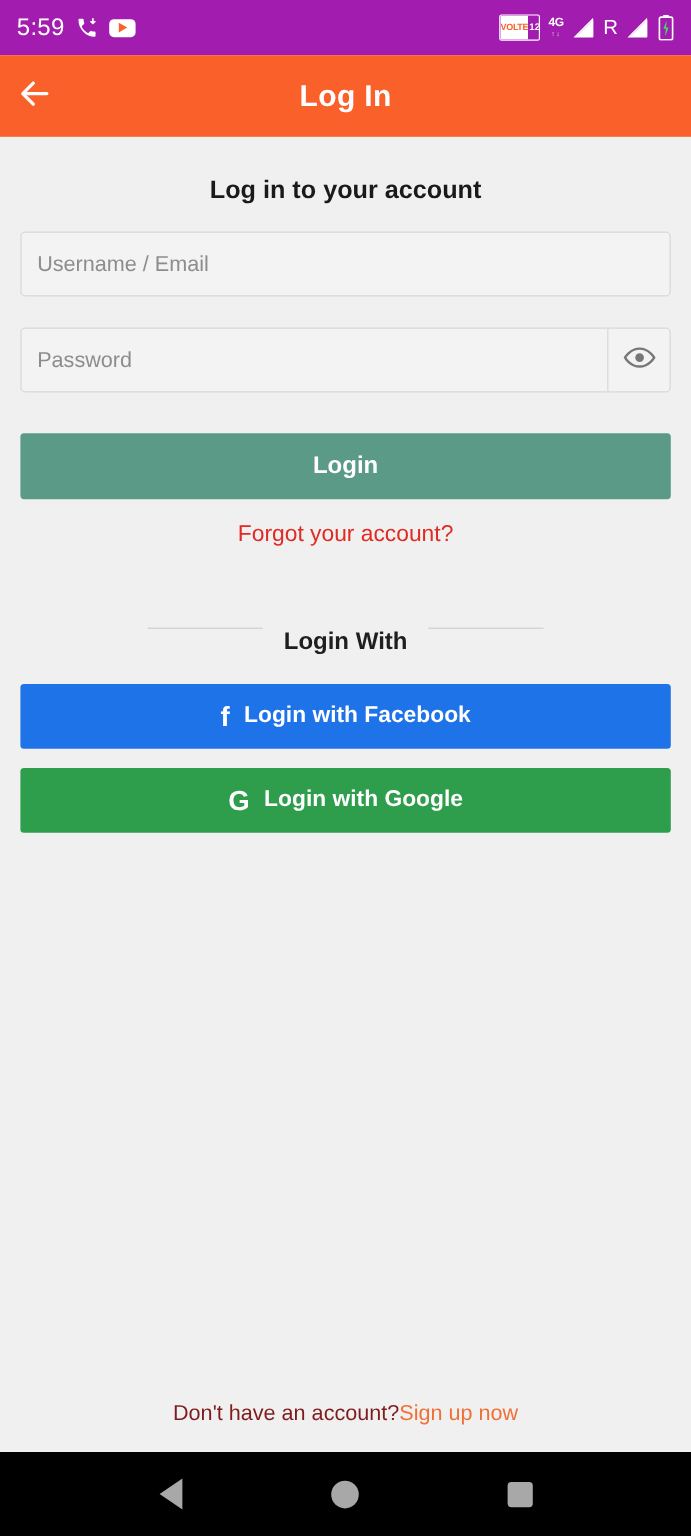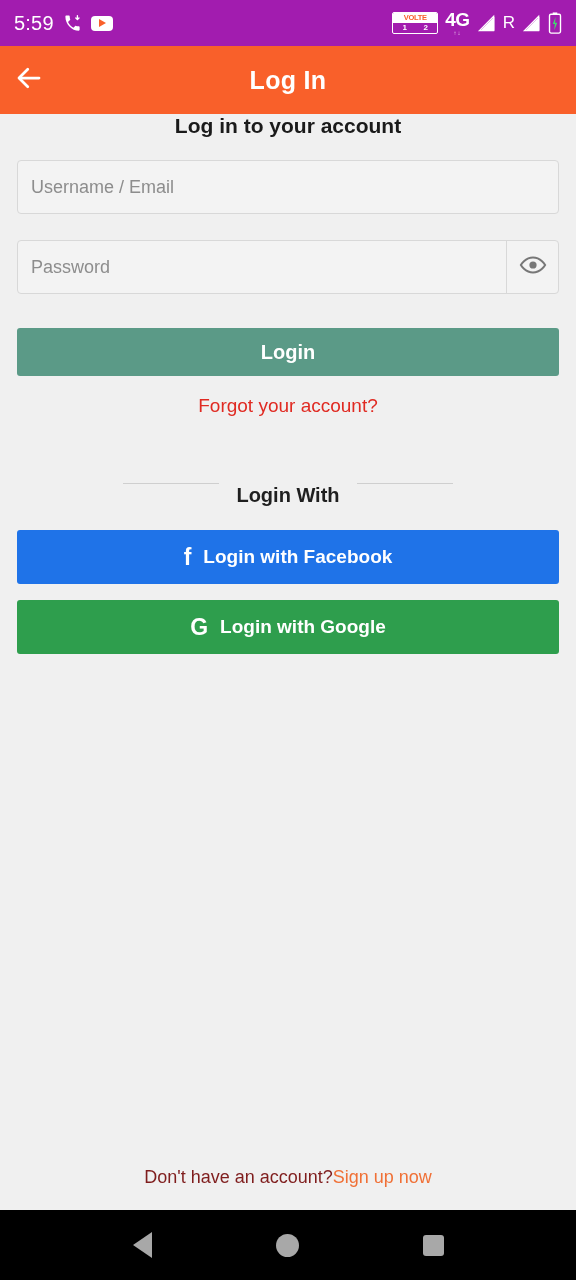--- a/index.html
+++ b/index.html
@@ -32,34 +32,34 @@
   .ic-yt {
     width:22px; height:15px; background:#fff; border-radius:4px;
     position:relative; display:block;
   }
   .ic-yt::after{
     content:""; position:absolute; left:8px; top:3.4px;
     border-left:7px solid #f9602a;
     border-top:4.2px solid transparent; border-bottom:4.2px solid transparent;
   }
   .ic-volte {
-    width:46px; height:22px; border:1.6px solid #fff; border-radius:2px;
-    display:flex; flex-direction:column; overflow:hidden;
+    width:34px; height:22px; border:1.6px solid #fff; border-radius:2px;
+    display:flex; overflow:hidden;
     font-size:7px; line-height:1; font-weight:700;
   }
   .ic-volte .v-top {
     flex:1; display:flex; align-items:center; justify-content:center;
     background:#fff; color:#f9602a; font-size:7.5px; letter-spacing:-.3px;
   }
   .ic-volte .v-bot {
     flex:1; display:flex; align-items:center; justify-content:space-around;
     color:#fff; font-size:8px; padding:0 1px;
   }
   .ic-4g { display:flex; flex-direction:column; align-items:center; line-height:1; }
-  .ic-4g .g-main { font-size:19px; font-weight:700; letter-spacing:-.4px; }
+  .ic-4g .g-main { font-size:10px; font-weight:700; letter-spacing:-.4px; }
   .ic-4g .g-sub { font-size:6px; opacity:.75; letter-spacing:1px; margin-top:1px; }
   .ic-sig { width:19px; height:19px; display:block; }
   .sb-r { font-size:17px; font-weight:400; }
   .ic-bat { width:14px; height:22px; position:relative; display:block; }
 
   
   #app-bar {
     height:68px; flex:0 0 68px;
     background:#f9602a;
     display:flex; align-items:center;
@@ -78,20 +78,21 @@
 
   
   #content {
     flex:1; background:#f0f0f0;
     padding:0 17px;
     display:flex; flex-direction:column;
     min-height:0;
   }
   #page-heading {
     text-align:center; font-size:21px; font-weight:700; color:#1a1a1a;
+    margin-top:33px;
   }
 
   .field {
     margin-top:22px;
     height:54px;
     background:#f3f3f3;
     border:1px solid #d8d8d8;
     border-radius:4px;
     display:flex; align-items:stretch;
   }
@@ -106,21 +107,21 @@
   #password-field { margin-top:26px;justify-content:space-between; }
   #toggle-password-visibility {
     width:52px; flex:0 0 52px;
     border-left:1px solid #d8d8d8;
     display:flex; align-items:center; justify-content:center;
     cursor:pointer;
   }
 
   #login-button {
     margin-top:34px;
-    height:48px;
+    height:55px;
     background:#5b9a87;
     border:0; border-radius:3px;
     color:#fff; font-size:20px; font-weight:700;
     font-family:"Liberation Sans", sans-serif;
     cursor:pointer;
     display:flex; align-items:center; justify-content:center;
   }
   #forgot-password-link {
     margin-top:19px; text-align:center;
     color:#e02a22; font-size:19px; cursor:pointer;

